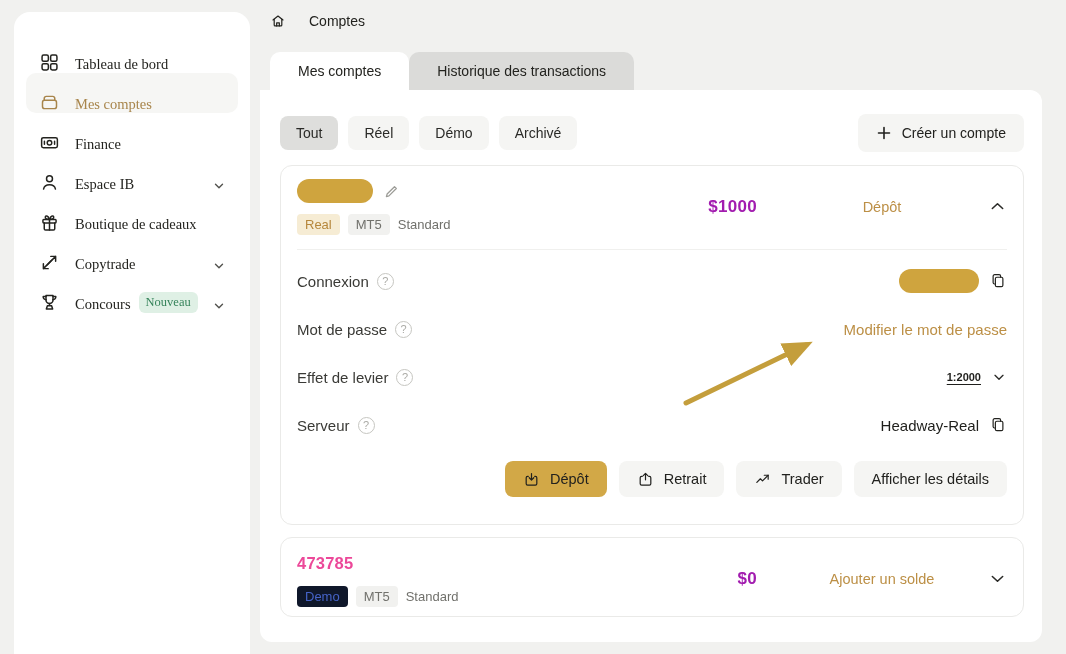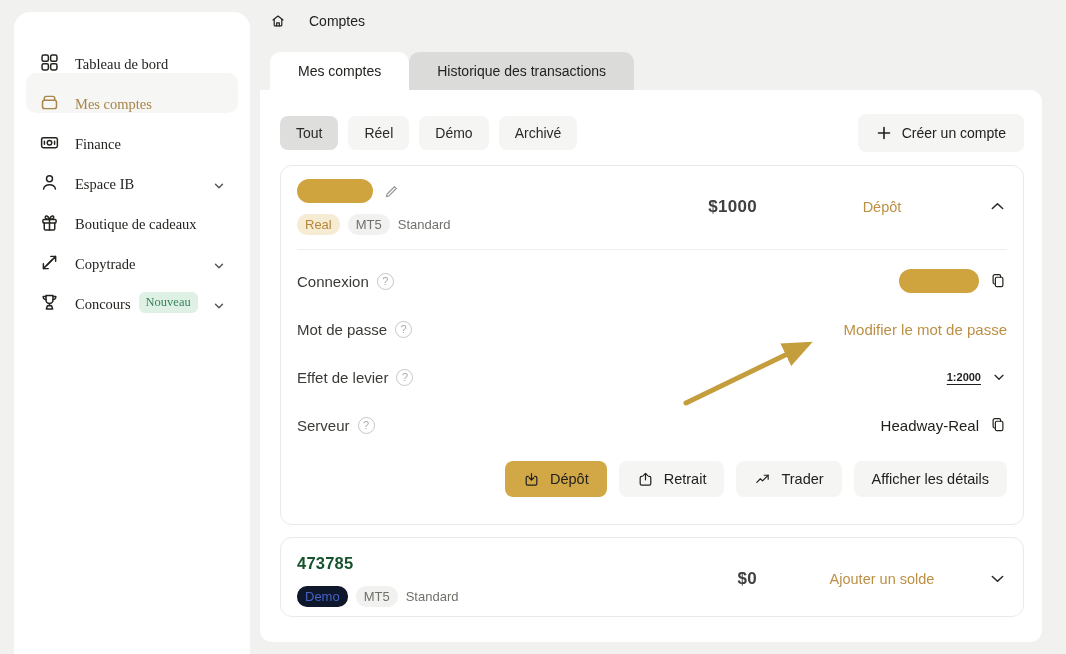--- a/index.html
+++ b/index.html
@@ -74,30 +74,30 @@
     border:1px solid #EAEAE8; border-radius:12px; background:#FFFFFF;
   }
   .card.real { top:75px; height:360px; }
   .card.demo { top:447px; height:80px; }
 
   .card-header { display:flex; align-items:center; padding:12px 16px 0 16px; }
   .acct-block { flex:1; }
   .acct-row1 { display:flex; align-items:center; gap:10px; height:26px; }
   .gold-pill { width:76px; height:24px; border-radius:12px; background:#CFA43E; }
   .gold-pill.sm { width:80px; }
-  .acct-number { font-size:16.5px; font-weight:700; color:#14532d; letter-spacing:.2px; }
+  .acct-number { font-size:16.5px; font-weight:700; color:#ec4899; letter-spacing:.2px; }
   .badges { display:flex; align-items:center; gap:8px; margin-top:9px; height:22px; }
-  .badge { font-size:13px; padding:3px 8px; border-radius:10px; }
+  .badge { font-size:13px; padding:3px 8px; border-radius:4px; }
   .badge.real { background:#F6ECD4; color:#B6873B; }
   .badge.demo-b { background:#0f172a; color:#4563C8; }
   .badge.gray { background:#F1F1EF; color:#71716C; }
   .badge.plain { background:none; color:#71716C; padding:3px 0; }
 
   .balance { width:120px; text-align:right; padding-right:30px; font-size:17px;
-    font-weight:700; color:#404040; letter-spacing:.3px; }
+    font-weight:700; color:#a21caf; letter-spacing:.3px; }
   .quick-action { width:190px; text-align:center; color:#BC8F45; font-size:14.5px; cursor:pointer; }
   .chev-box { width:30px; display:flex; justify-content:flex-end; cursor:pointer; }
 
   .divider { border-top:1px solid #F0F0EE; margin:14px 16px 0 16px; }
 
   .details { padding:7px 16px 0 16px; }
   .detail-row { height:48px; display:flex; align-items:center; justify-content:space-between; }
   .detail-label { display:flex; align-items:center; gap:8px; font-size:15px; color:#3A3A36; }
   .q-icon {
     width:17px; height:17px; border:1.3px solid #C6C6C1; border-radius:50%;

